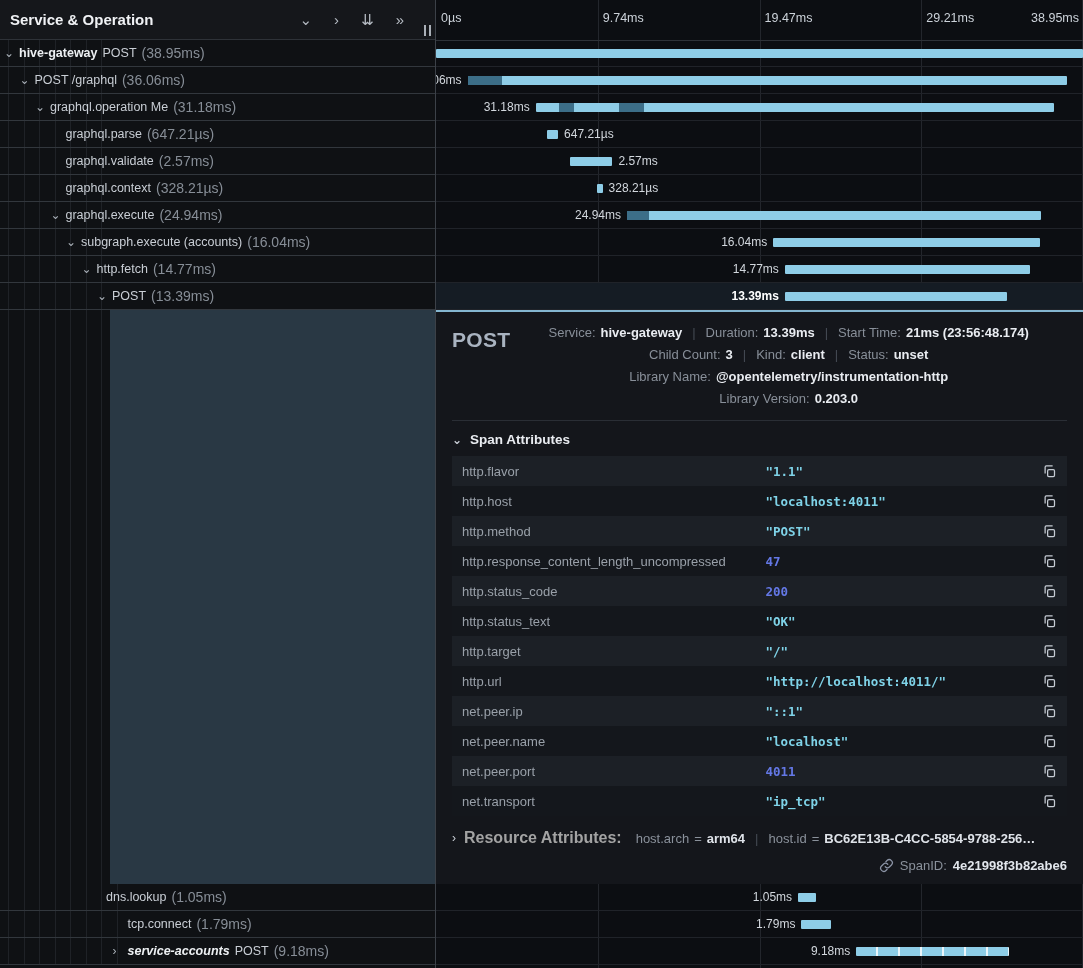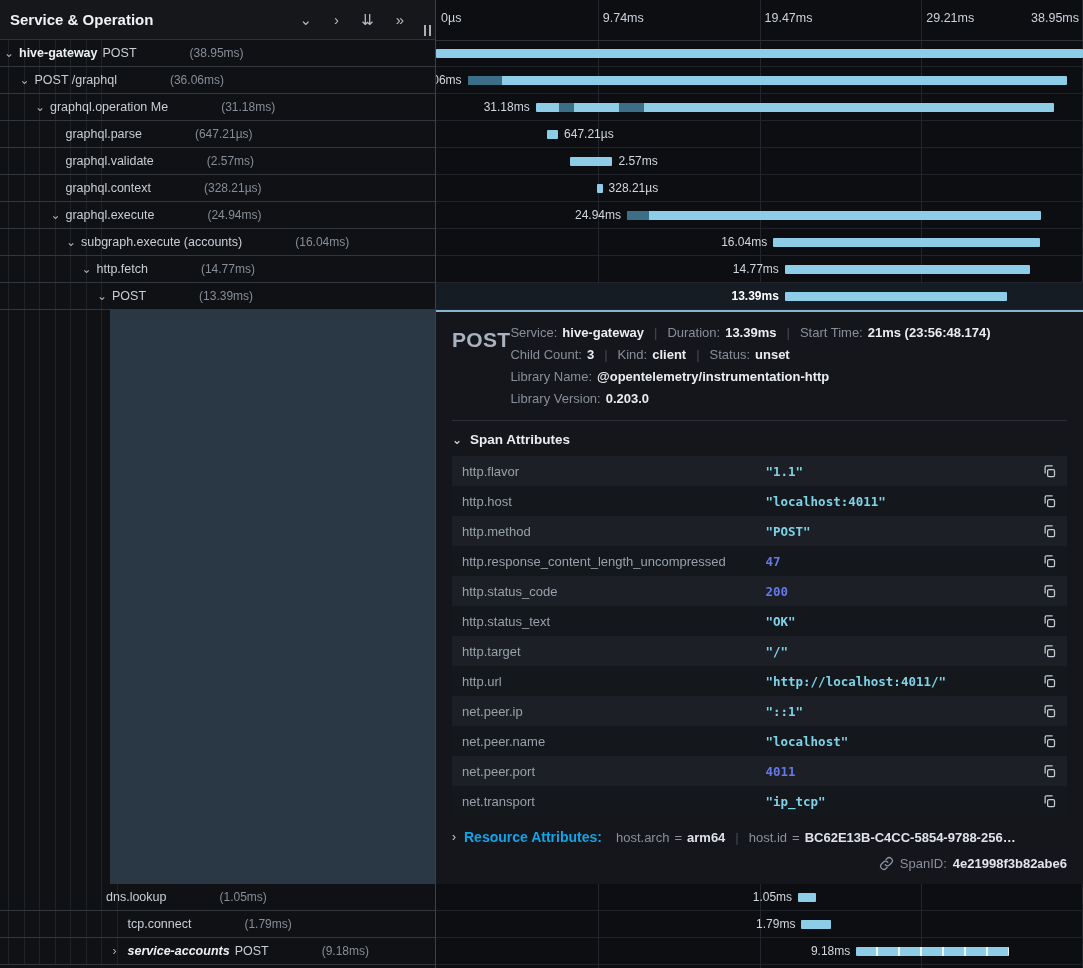--- a/index.html
+++ b/index.html
@@ -19,21 +19,21 @@
 
   .guide { position:absolute; width:1px; background:#1f2227; z-index:1; }
 
   .tree-row { position:absolute; left:0; width:436px; height:27px; box-sizing:border-box;
               border-bottom:1px solid #32373d; display:flex; align-items:center; font-size:12.5px;
               cursor:pointer; z-index:2; }
   .tree-row .chev { flex:0 0 15px; color:#a9b0b8; font-size:12px; line-height:1; }
   .tree-row .prefix { font-weight:bold; color:#edf0f3; margin-right:5px; white-space:nowrap; }
   .tree-row .prefix.italic { font-style:italic; }
   .tree-row .op { color:#c9ced5; margin-right:5px; white-space:nowrap; }
-  .tree-row .dur { color:#878e97; font-size:12px; white-space:nowrap;margin-left:48px; }
+  .tree-row .dur { color:#878e97; font-size:14px; white-space:nowrap; }
 
   .detail-spacer { position:absolute; left:110px; top:310px; width:326px; height:574px;
                    background:#293844; z-index:3; }
   .panel-divider { position:absolute; left:435px; top:0; width:1px; height:100%; background:#3c4148; z-index:6; }
 
   
   .right-panel { position:absolute; left:436px; top:0; right:0; height:100%; background:#0c0e12; }
   .gridline { position:absolute; top:0; bottom:0; width:1px; background:#23262c; z-index:0; }
   .ruler { position:absolute; top:0; left:0; right:0; height:40px; border-bottom:1px solid #2e3238;
            font-size:12.5px; color:#ccd2d9; z-index:2; }
@@ -50,40 +50,40 @@
   .bar-label.l { padding-right:6px; }
   .bar-label.r { padding-left:6px; }
   .bar-row.sel .bar-label { color:#ffffff; font-weight:bold; }
 
   
   .detail-panel { position:absolute; left:0; right:0; top:310px; height:574px; background:#14161b;
                   border-top:2px solid #84b6d0; z-index:4; box-sizing:border-box; padding:10px 16px 0; }
   .detail-head { display:flex; }
   .detail-title { font-size:21px; font-weight:600; color:#a9b3c0; letter-spacing:.3px; padding-top:6px; }
   .detail-meta { flex:1; }
-  .meta-line { display:flex; justify-content:flex-start; align-items:center; line-height:22px; font-size:13px; }
+  .meta-line { display:flex; justify-content:center; align-items:center; line-height:22px; font-size:13px; }
   .meta-label { color:#888f99; margin-right:5px; white-space:nowrap; }
   .meta-value { color:#e9ecf1; font-weight:bold; white-space:nowrap; }
   .meta-sep { color:#454b54; margin:0 10px; }
   .detail-divider { border-bottom:1px solid #2a2e35; margin-top:10px; }
   .attr-heading { display:flex; align-items:center; gap:8px; padding:11px 0 9px; font-size:13.5px;
                   font-weight:bold; color:#e9ecf1; cursor:pointer; }
   .attr-heading .chev, .resource-row .chev { color:#c9cfd6; font-size:12px; }
   .attr-row { display:flex; align-items:center; height:30px; padding:0 10px; box-sizing:border-box; font-size:13px; }
   .attr-row:nth-child(odd) { background:#1c2026; }
   .attr-row:nth-child(even) { background:#14171c; }
   .attr-key { flex:0 0 51%; color:#99a0a9; white-space:nowrap; overflow:hidden; }
   .attr-value { flex:1; font-family:"DejaVu Sans Mono","Liberation Mono",monospace; font-size:12.5px; font-weight:bold; }
   .attr-value.string { color:#7fd3e8; }
   .attr-value.number { color:#6478e6; }
   .copy-btn { flex:0 0 auto; cursor:pointer; display:flex; }
 
   .resource-row { display:flex; align-items:center; padding:13px 0 0; font-size:13px; cursor:pointer; }
   .resource-row .chev { margin-right:8px; }
-  .resource-heading { font-weight:bold; color:#0ea5e9; margin-right:14px; font-size:14px; white-space:nowrap; }
+  .resource-heading { font-weight:bold; color:#a3a3a3; margin-right:14px; font-size:16px; white-space:nowrap; }
   .res-kv { white-space:nowrap; }
   .res-kv .k { color:#8a919b; }
   .res-kv .eq { color:#8a919b; margin:0 5px; }
   .res-kv .v { color:#dfe3e9; font-weight:bold; }
   .res-sep { color:#454b54; margin:0 10px; }
 
   .spanid-row { display:flex; justify-content:flex-end; align-items:center; gap:6px; padding-top:11px; font-size:13px; }
   .spanid-label { color:#8a919b; }
   .spanid-value { color:#e2e6ec; font-weight:bold; }
 </style>

